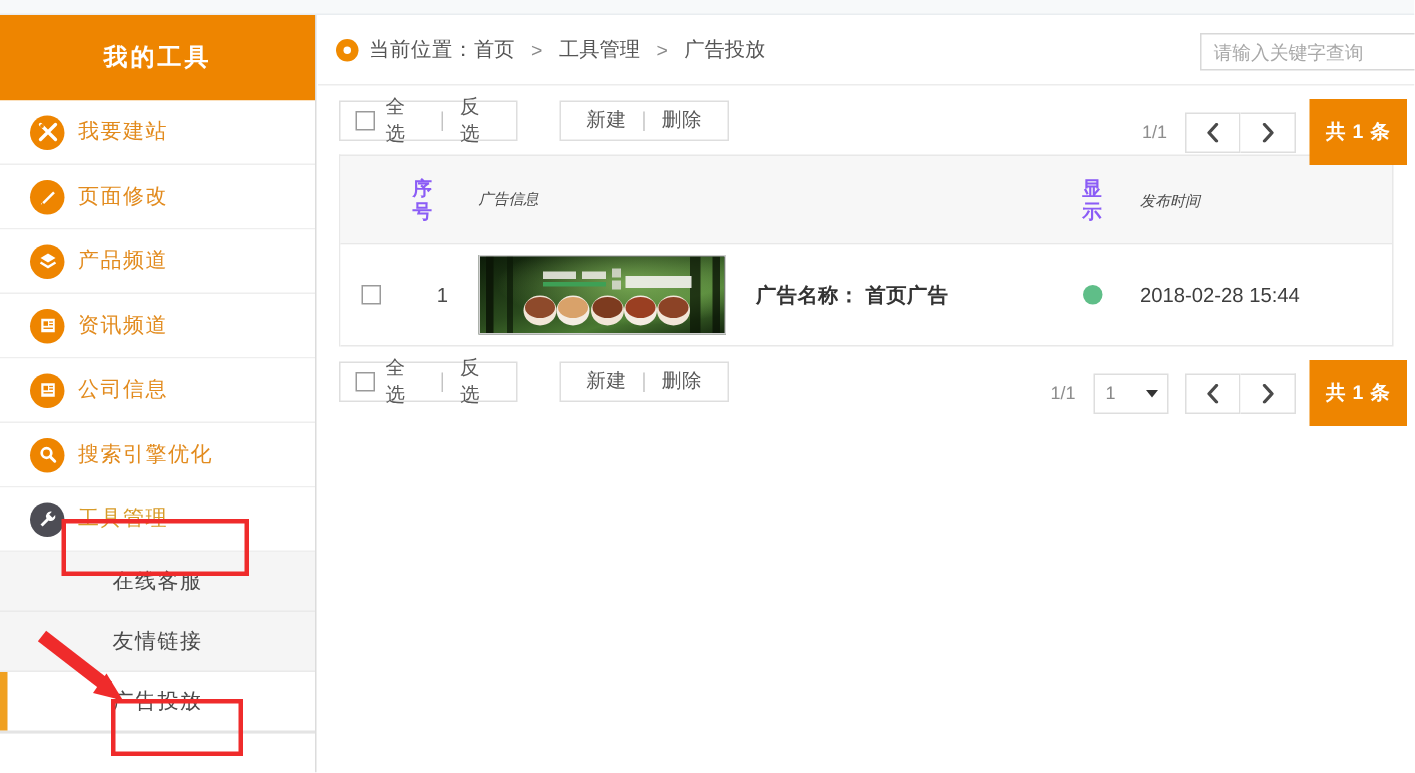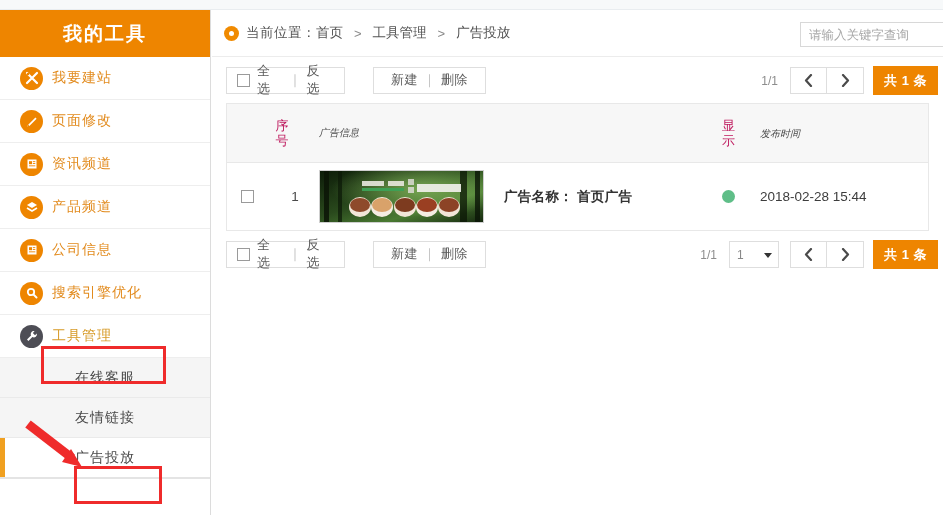--- a/index.html
+++ b/index.html
@@ -18,23 +18,23 @@
     border-bottom:1px solid #e9edf0;
   }
 
   
   .sidebar {
     position:absolute; left:0; top:10px; width:211px; height:505px;
     background:#ffffff;
     border-right:1px solid #dcdcdc;
   }
   .sidebar-header {
-    height:47px; background:#ee8500;
+    height:57px; background:#ee8500;
     display:flex; align-items:center; justify-content:center;
-    color:#ffffff; font-size:19px; font-weight:bold; letter-spacing:2px;
+    color:#ffffff; font-size:16px; font-weight:bold; letter-spacing:2px;
   }
   .nav-item {
     height:43px; display:flex; align-items:center;
     padding-left:20px;
     border-bottom:1px solid #eeeeee;
     background:#ffffff;
     position:relative;
   }
   .nav-ico {
     width:23px; height:23px; border-radius:50%;
@@ -124,42 +124,42 @@
     width:0;height:0;border-left:4px solid transparent;border-right:4px solid transparent;
     border-top:5px solid #333;
   }
   .pg-arrow {
     width:37px;height:27px;border:1px solid #dedede;background:#fff;
     display:flex;align-items:center;justify-content:center;
     color:#4a4a4a; font-size:15px; font-weight:bold;
   }
   .pg-arrow + .pg-arrow { border-left:none; }
   .pg-total {
-    height:29px; background:#ee8500; color:#fff;
+    height:44px; background:#ee8500; color:#fff;
     display:flex;align-items:center;justify-content:center;
     font-size:13px; font-weight:bold; padding:4px 11px; margin-left:9px;
     letter-spacing:.5px;
   }
 
   
   .tbl { margin:0 14px; border:1px solid #e8e8e8; border-bottom:none; }
   .thead {
     height:59px; background:#f7f7f7; border-bottom:1px solid #e8e8e8;
     display:flex; align-items:center;
   }
   .trow { height:68px; display:flex; align-items:center; border-bottom:1px solid #e8e8e8; background:#fff; }
   .c-chk  { width:48px; display:flex; justify-content:center; align-items:center; }
   .c-idx  { width:40px; text-align:center; font-size:13.5px; color:#4a4a4a; }
   .c-info { flex:1 1 auto; display:flex; align-items:center; padding-left:4px;}
   .c-show { width:55px; display:flex; justify-content:center; align-items:center;}
   .c-time { width:172px; font-size:13.5px; color:#3d3d3d; padding-left:4px;}
 
   .vtext {
-    font-size:13px; color:#be185d; line-height:15px;
-    writing-mode:horizontal-tb; width:14px; text-align:center;
+    font-size:13px; color:#8b5cf6; line-height:15px;
+    writing-mode:horizontal-tb; width:14px; text-align:left;font-weight:bold;
   }
   .hdr-label { font-size:10px; color:#4a4a4a;font-style:italic; }
 
   .thumb {
     width:165px; height:53px; border:1px solid #cfcfcf; flex:0 0 auto;
     position:relative; overflow:hidden;
     background:#13260f;
   }
   .ad-name { font-size:13.5px; color:#333; font-weight:bold; margin-left:20px; letter-spacing:.3px;}
   .dot { width:13px;height:13px;border-radius:50%; background:#5fbe88; }
@@ -195,38 +195,38 @@
             <path d="M3.2 10.8 L10.4 3.6 L11.6 4.8 L4.4 12 Z" fill="#fff"></path>
             <path d="M2.6 11.4 L2.2 12.4 L3.2 12Z" fill="#fff"></path>
           </svg>
       </span>
       <span class="nav-label">页面修改</span>
     </div>
 
     <div class="nav-item">
       <span class="nav-ico">
         <svg width="14" height="14" viewBox="0 0 14 14">
+            <path d="M7 2 L12 5 L7 8 L2 5 Z" fill="#fff"></path>
+            <path d="M2 8 L7 11 L12 8" stroke="#fff" stroke-width="1.6" fill="none"></path>
+          </svg>
+      </span>
+      <span class="nav-label">产品频道</span>
+    </div>
+
+    <div class="nav-item">
+      <span class="nav-ico">
+        <svg width="14" height="14" viewBox="0 0 14 14">
             <rect x="2.5" y="2.5" width="9" height="9" fill="#fff"></rect>
             <rect x="4" y="4.2" width="3" height="3" fill="#ee8500"></rect>
             <rect x="7.8" y="4.2" width="2.5" height="0.9" fill="#ee8500"></rect>
             <rect x="7.8" y="6" width="2.5" height="0.9" fill="#ee8500"></rect>
             <rect x="4" y="8.4" width="6.3" height="0.9" fill="#ee8500"></rect>
           </svg>
       </span>
       <span class="nav-label">资讯频道</span>
-    </div>
-
-    <div class="nav-item">
-      <span class="nav-ico">
-        <svg width="14" height="14" viewBox="0 0 14 14">
-            <path d="M7 2 L12 5 L7 8 L2 5 Z" fill="#fff"></path>
-            <path d="M2 8 L7 11 L12 8" stroke="#fff" stroke-width="1.6" fill="none"></path>
-          </svg>
-      </span>
-      <span class="nav-label">产品频道</span>
     </div>
 
     <div class="nav-item">
       <span class="nav-ico">
         <svg width="14" height="14" viewBox="0 0 14 14">
             <rect x="2.5" y="2.5" width="9" height="9" fill="#fff"></rect>
             <rect x="4" y="4.2" width="3" height="3" fill="#ee8500"></rect>
             <rect x="7.8" y="4.2" width="2.5" height="0.9" fill="#ee8500"></rect>
             <rect x="7.8" y="6" width="2.5" height="0.9" fill="#ee8500"></rect>
             <rect x="4" y="8.4" width="6.3" height="0.9" fill="#ee8500"></rect>

